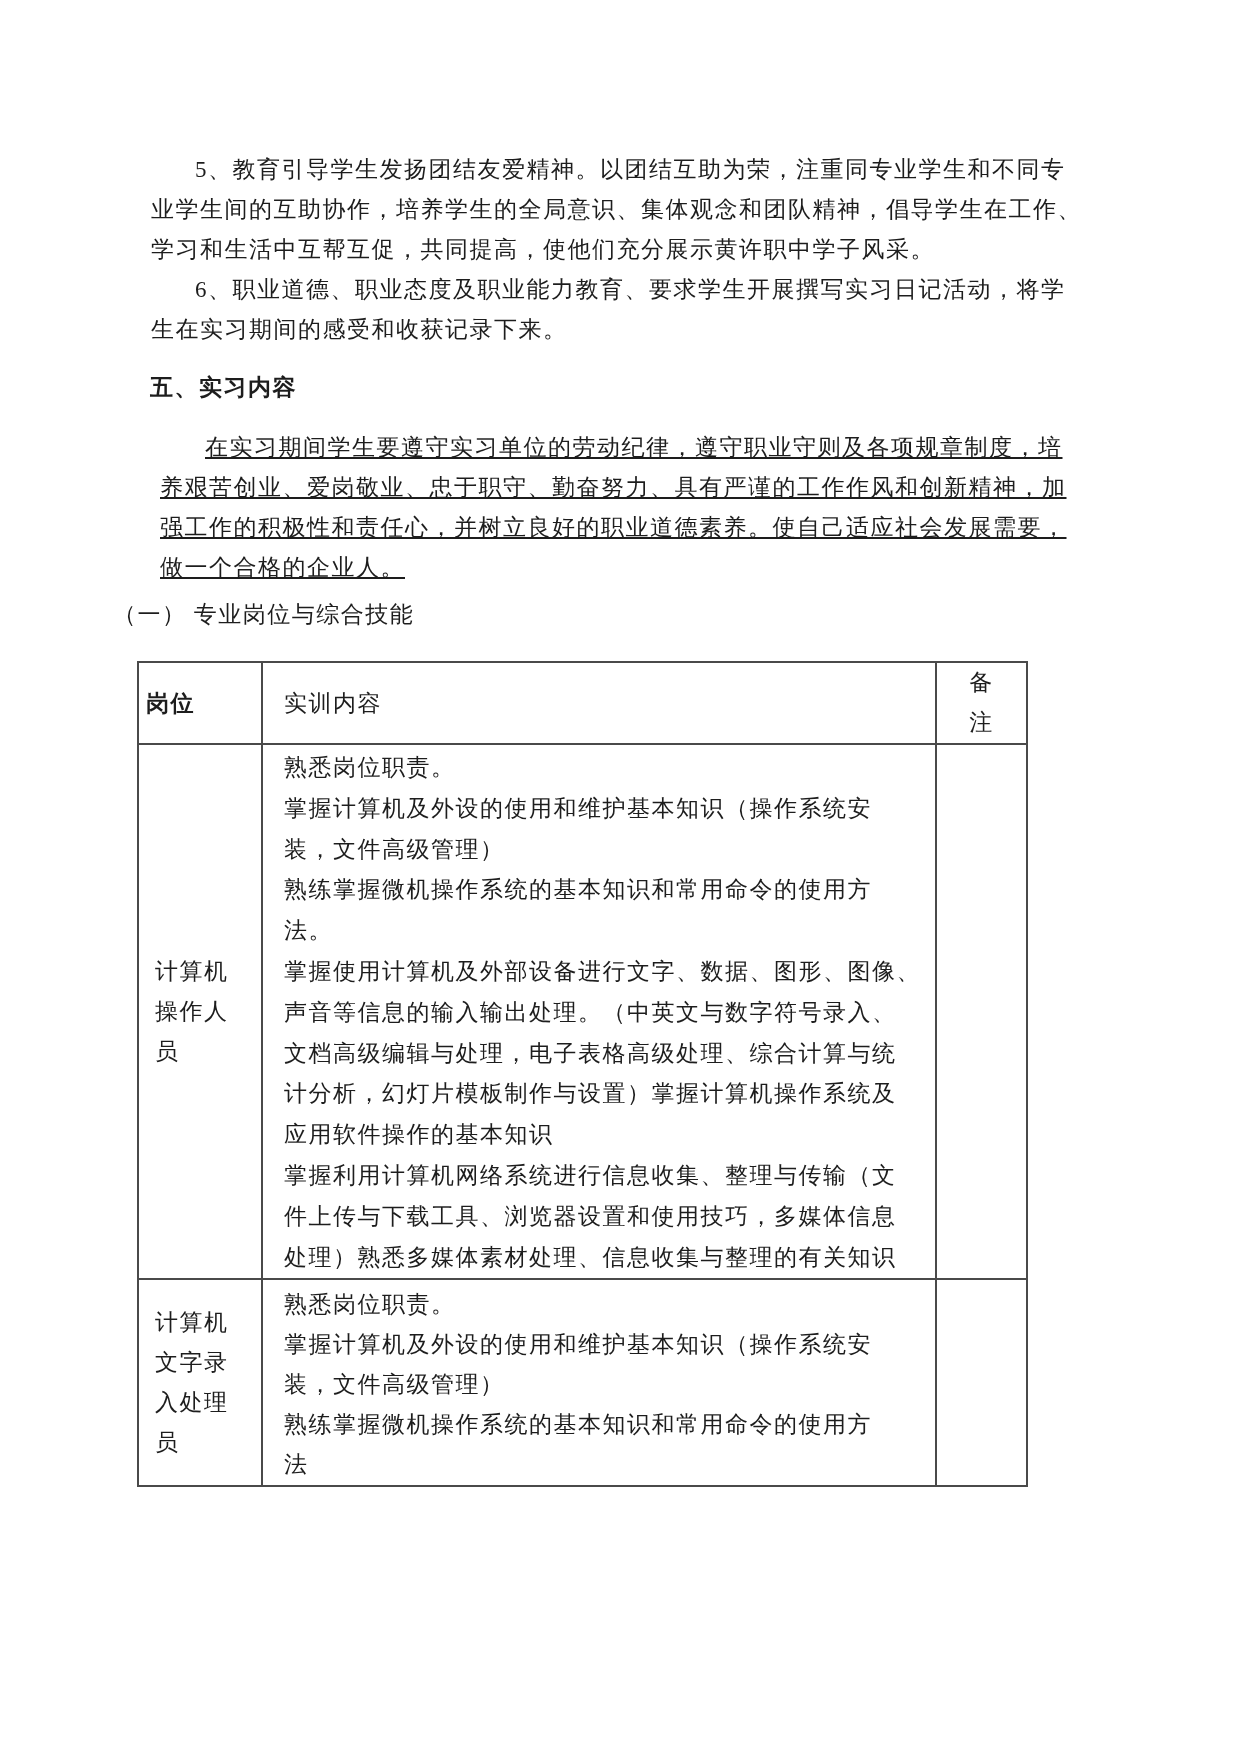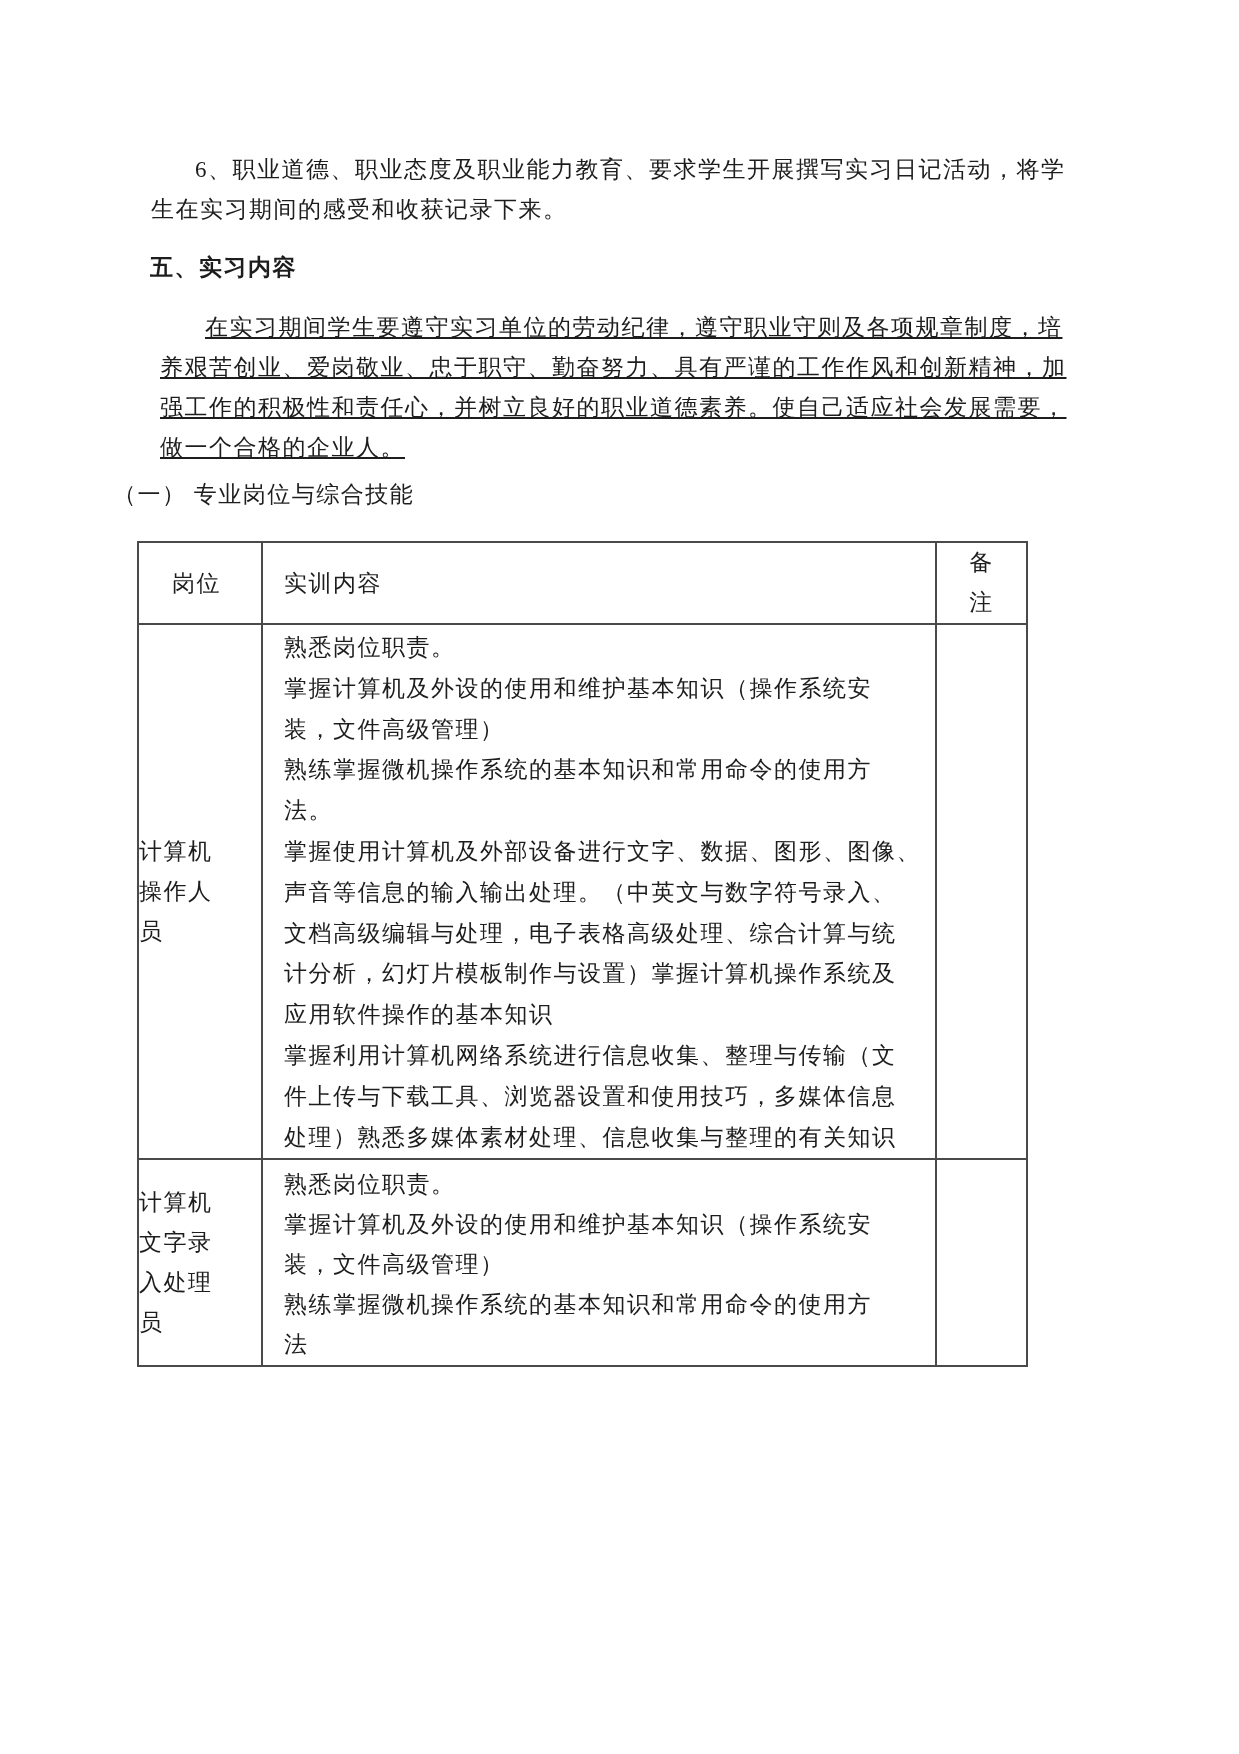--- a/index.html
+++ b/index.html
@@ -48,36 +48,41 @@
   table.training td{
     border:2px solid var(--line,#4a4a4a);
     vertical-align:middle;
     font-size:23px;
     letter-spacing:1.5px;
   }
   tr.hdr-row{ height:80px; }
   tr.body-row-1{ height:527px; }
   tr.body-row-2{ height:201px; }
 
-  td.position-cell{ vertical-align:middle; }
+  td.position-cell{ padding-left:16px; vertical-align:middle; }
   td.content-cell{ padding:3px 8px 0 21px; vertical-align:top; }
   td.note-cell{ text-align:center; vertical-align:middle; }
 
-  td.header-position{ padding-left:33px; }
+  td.header-position{ padding-left:7px;font-weight:bold; }
   td.header-content{ padding-left:21px;border-radius:26px; }
   td.header-note .line{ text-align:center; }
 
   tr.body-row-1 .content-cell .line{ height:40.8px; line-height:40.8px; }
   tr.body-row-2 .content-cell{ padding-top:5px; }
 </style>
 </head>
 <body>
 
 <div class="page" style="--bg: #ffffff; --ink: #1d1d1d; --line: #4a4a4a;">
 
+  <div class="para-5">
+      <div class="line">5、教育引导学生发扬团结友爱精神。以团结互助为荣，注重同专业学生和不同专</div>
+      <div class="line">业学生间的互助协作，培养学生的全局意识、集体观念和团队精神，倡导学生在工作、</div>
+      <div class="line">学习和生活中互帮互促，共同提高，使他们充分展示黄许职中学子风采。</div>
+    </div>
 
   <div class="para-6">
       <div class="line">6、职业道德、职业态度及职业能力教育、要求学生开展撰写实习日记活动，将学</div>
       <div class="line">生在实习期间的感受和收获记录下来。</div>
     </div>
 
   <div class="section-heading">五、实习内容</div>
 
   <div class="para-intro">
       <div class="line">在实习期间学生要遵守实习单位的劳动纪律，遵守职业守则及各项规章制度，培</div>

